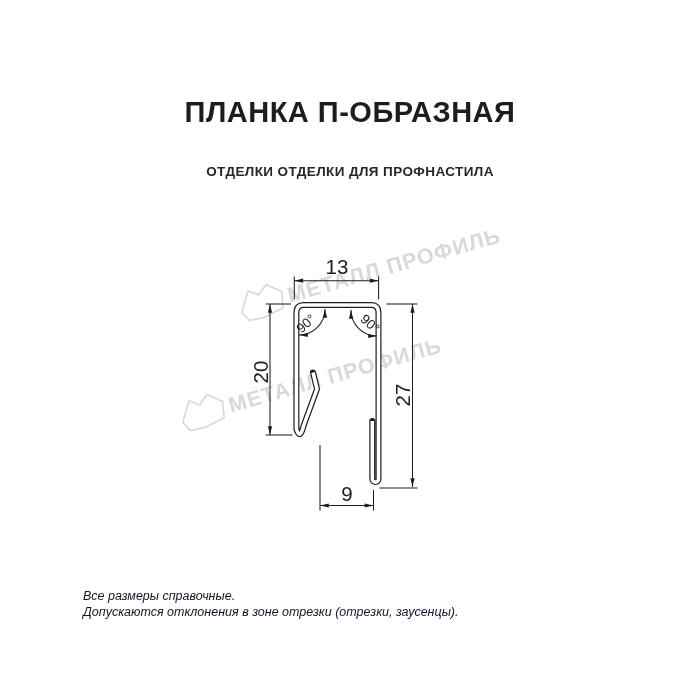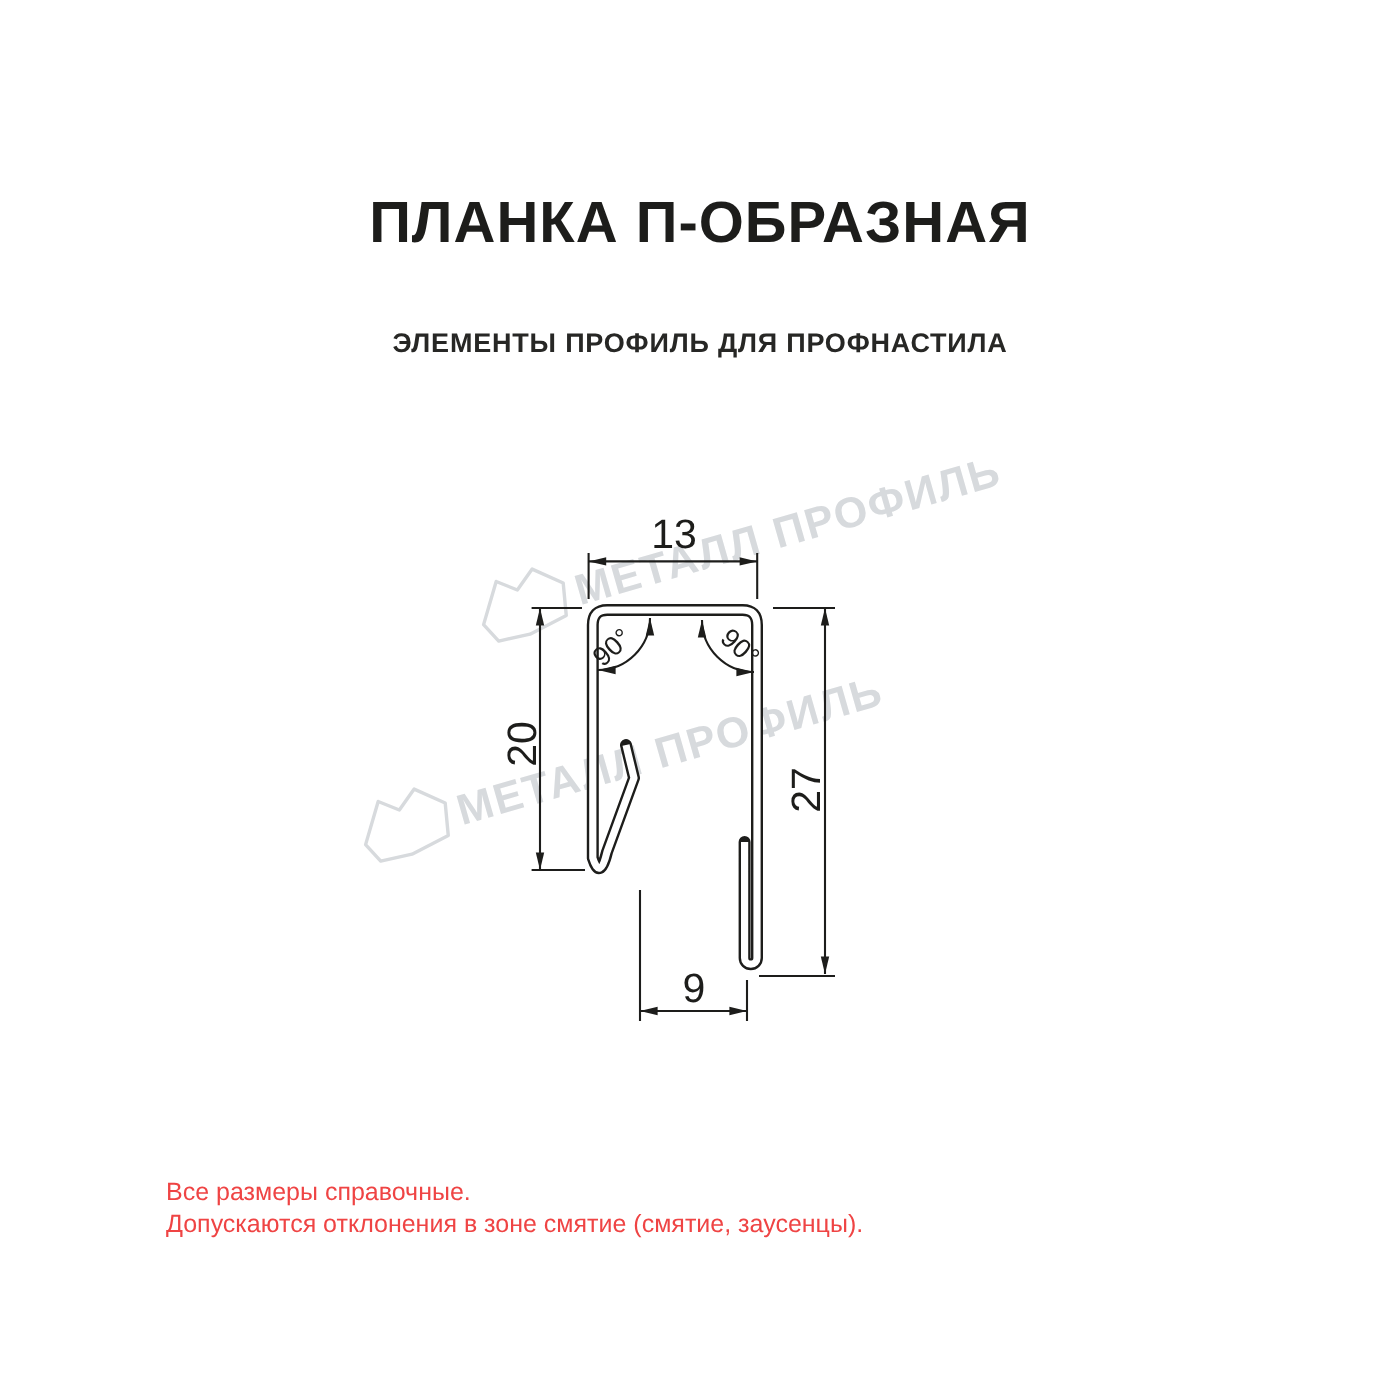--- a/index.html
+++ b/index.html
@@ -14,31 +14,31 @@
   .drawing-svg{position:absolute;left:0;top:0;width:700px;height:700px;}
   .wm-logo{fill:none;stroke:#d7dadd;stroke-width:1.7;stroke-linejoin:round;}
   .wm-text{fill:#d7dadd;font-size:21.5px;font-weight:700;letter-spacing:1px;
     font-family:"Liberation Sans",sans-serif;}
   .sheet-outer{fill:none;stroke:#1d1d1b;stroke-width:6;stroke-linecap:round;stroke-linejoin:round;}
   .sheet-inner{fill:none;stroke:#ffffff;stroke-width:3.6;stroke-linecap:butt;stroke-linejoin:round;}
   .ext{fill:none;stroke:#1d1d1b;stroke-width:1.05;}
   .dim{fill:none;stroke:#1d1d1b;stroke-width:1.05;}
   .dimtext{fill:#1d1d1b;font-size:20.5px;font-family:"Liberation Sans",sans-serif;}
   .angtext{fill:#1d1d1b;font-size:13.5px;font-family:"Liberation Sans",sans-serif;}
-  .footer{position:absolute;left:83px;top:589px;font-size:12.5px;line-height:15.5px;color:#ef4444;}
+  .footer{position:absolute;left:83px;top:589px;font-size:12.5px;line-height:15.5px;color:#0f172a;font-style:italic;}
 </style>
 </head>
 <body>
 
 <div class="page">
 
   <div class="title-block">
     <div class="title-line">ПЛАНКА П-ОБРАЗНАЯ</div>
   </div>
-  <div class="subtitle">ЭЛЕМЕНТЫ ПРОФИЛЬ ДЛЯ ПРОФНАСТИЛА</div>
+  <div class="subtitle">ОТДЕЛКИ ОТДЕЛКИ ДЛЯ ПРОФНАСТИЛА</div>
 
   <svg class="drawing-svg" viewBox="0 0 700 700">
 
     <defs>
       <marker id="arr" viewBox="0 0 10 6" refX="9.4" refY="3" markerWidth="10" markerHeight="6" markerUnits="userSpaceOnUse" orient="auto-start-reverse">
         <path d="M0.6,0.9 L9.4,3 L0.6,5.1 Z" fill="#1d1d1b"></path>
       </marker>
     </defs>
 
     <g transform="translate(244,320) rotate(-16)">
@@ -79,16 +79,16 @@
     <text class="dimtext" x="268" y="372" text-anchor="middle" transform="rotate(-90 268 372)">20</text>
     <text class="dimtext" x="410" y="395" text-anchor="middle" transform="rotate(-90 410 395)">27</text>
     <text class="dimtext" x="347" y="501" text-anchor="middle">9</text>
 
     <text class="angtext" x="309" y="327" text-anchor="middle" transform="rotate(-42 309 327)">90°</text>
     <text class="angtext" x="367" y="327" text-anchor="middle" transform="rotate(42 367 327)">90°</text>
   </svg>
 
   <div class="footer">
     <div>Все размеры справочные.</div>
-    <div>Допускаются отклонения в зоне смятие (смятие, заусенцы).</div>
+    <div>Допускаются отклонения в зоне отрезки (отрезки, заусенцы).</div>
   </div>
 
 </div>
 
 </body></html>

